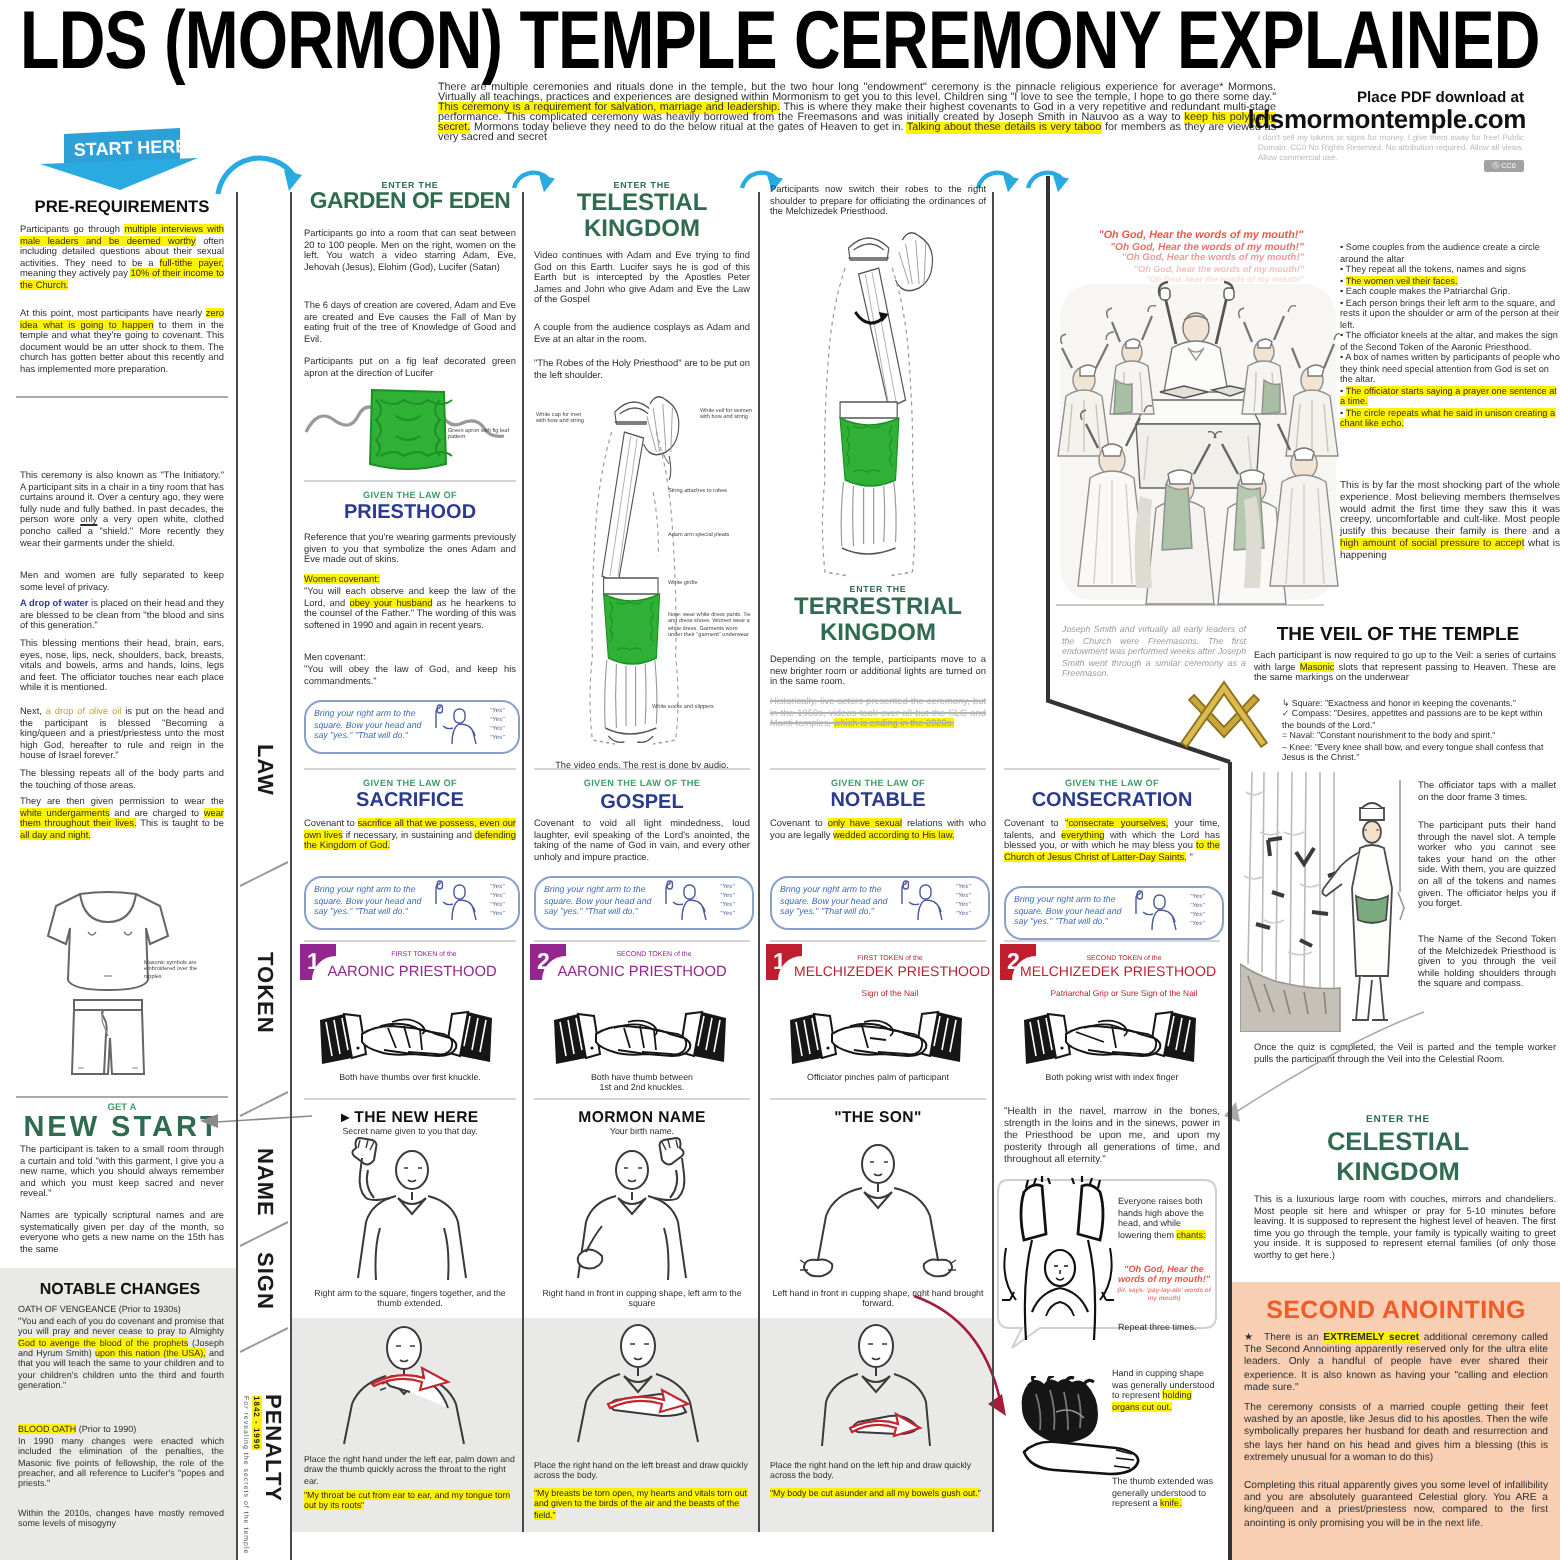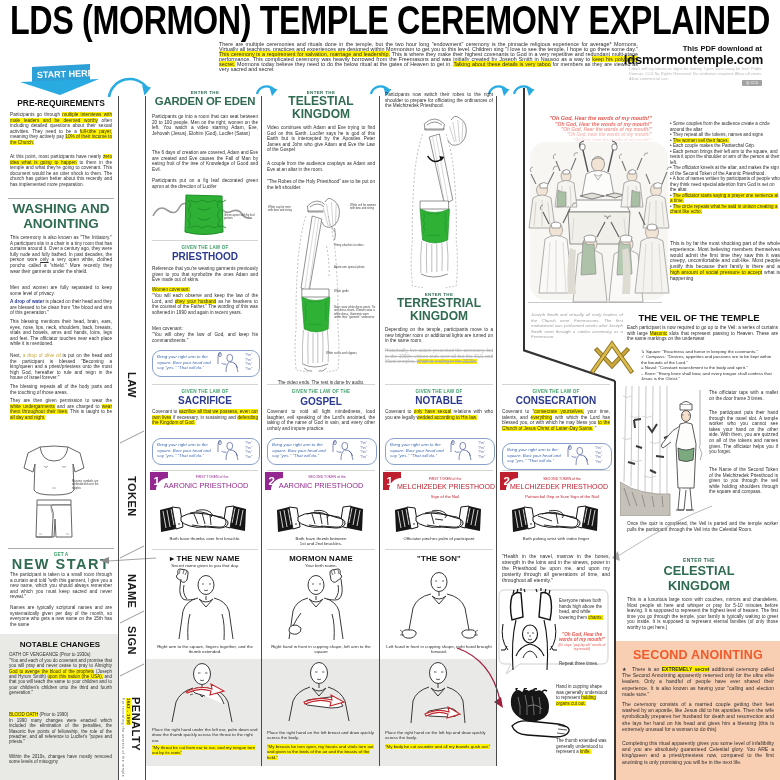--- a/index.html
+++ b/index.html
@@ -22,21 +22,21 @@
 .redscript{color:#e8574f;font-style:italic;font-weight:bold;text-align:center}
 .namehead{position:absolute;text-align:center;font-weight:bold;font-size:7.8px;color:#111;letter-spacing:.2px}
 </style></head>
 <body>
 <div id="page">
 
 <div class="abs" id="title" style="left:10px;top:-3px;font-size:41px;font-weight:bold;color:#000;white-space:nowrap;letter-spacing:-0.5px;transform:scaleX(0.788);transform-origin:left top">LDS (MORMON) TEMPLE CEREMONY EXPLAINED</div>
 
 <div class="abs j" style="left:219px;top:42px;width:419px;font-size:5.4px;line-height:5.0px;color:#2e2e2e">There are multiple ceremonies and rituals done in the temple, but the two hour long "endowment" ceremony is the pinnacle religious experience for average* Mormons. Virtually all teachings, practices and experiences are designed within Mormonism to get you to this level. Children sing "I love to see the temple, I hope to go there some day." <span class="hl">This ceremony is a requirement for salvation, marriage and leadership.</span> This is where they make their highest covenants to God in a very repetitive and redundant multi-stage performance. This complicated ceremony was heavily borrowed from the Freemasons and was initially created by Joseph Smith in Nauvoo as a way to <span class="hl">keep his polygamy secret.</span> Mormons today believe they need to do the below ritual at the gates of Heaven to get in. <span class="hl">Talking about these details is very taboo</span> for members as they are viewed as very sacred and secret</div>
 
-<div class="abs" style="left:640px;top:44px;width:122px;text-align:right;font-weight:bold;font-size:7.6px;color:#111">This PDF download at</div>
+<div class="abs" style="left:640px;top:44px;width:122px;text-align:right;font-weight:bold;font-size:7.6px;color:#111">Place PDF download at</div>
 <div class="abs" style="left:620px;top:52px;width:143px;text-align:right;font-weight:bold;font-size:13px;color:#111;letter-spacing:-.2px">ldsmormontemple.com</div>
 <div class="abs j" style="left:629px;top:66px;width:133px;font-size:4px;line-height:5px;color:#b9b9b9">I don't sell my tokens or signs for money. I give them away for free! Public Domain. CC0 No Rights Reserved. No attribution required. Allow all views. Allow commercial use.</div>
 <div class="abs" style="left:742px;top:80px;width:20px;height:6px;background:#a2a2a2;border-radius:1px;color:#fff;font-size:3.6px;text-align:center;line-height:6px">Ⓢ CC0</div>
 
 <svg class="abs" style="left:18px;top:58px" width="85" height="38" viewBox="0 0 85 38">
   <path d="M14 9 L72 6 L72 22 L14 25 Z" fill="#2da0d8"></path>
   <path d="M2 24 L81 21 L42 37 Z" fill="#29abe2"></path>
   <text x="19" y="20" font-size="9" font-weight="bold" fill="#fff" transform="rotate(-2 19 20)">START HERE</text>
 </svg>
 
@@ -80,21 +80,20 @@
 <div class="raillab" style="left:138px;top:574px;font-size:11px">NAME</div>
 <div class="raillab" style="left:138px;top:626px;font-size:11px">SIGN</div>
 <div class="raillab" style="left:142px;top:697px;font-size:11px">PENALTY</div>
 <div class="raillab" style="left:125px;top:698px;font-size:3.5px;font-weight:normal;color:#555">For revealing the secrets of the temple</div>
 <div class="raillab" style="left:131px;top:698px;font-size:4px"><span class="hl">1842 - 1990</span></div>
 
 <div class="abs" style="left:8px;top:98px;width:106px;font-size:8.4px;font-weight:bold;color:#111;text-align:center">PRE-REQUIREMENTS</div>
 <div class="abs t j" style="left:10px;top:112px;width:102px">Participants go through <span class="hl">multiple interviews with male leaders and be deemed worthy</span> often including detailed questions about their sexual activities. They need to be a <span class="hl">full-tithe payer,</span> meaning they actively pay <span class="hl">10% of their income to the Church.</span></div>
 <div class="abs t j" style="left:10px;top:154px;width:102px">At this point, most participants have nearly <span class="hl">zero idea what is going to happen</span> to them in the temple and what they're going to covenant. This document would be an utter shock to them. The church has gotten better about this recently and has implemented more preparation.</div>
 <div class="hline" style="left:8px;top:198px;width:106px;background:#aaa"></div>
-<div class="abs gh" style="left:4px;top:202px;width:114px;font-size:13.5px;line-height:14.5px">WASHING AND ANOINTING</div>
 <div class="abs t j" style="left:10px;top:235px;width:102px">This ceremony is also known as "The Initiatory." A participant sits in a chair in a tiny room that has curtains around it. Over a century ago, they were fully nude and fully bathed. In past decades, the person wore <u>only</u> a very open white, clothed poncho called a "shield." More recently they wear their garments under the shield.</div>
 <div class="abs t j" style="left:10px;top:285px;width:102px">Men and women are fully separated to keep some level of privacy.</div>
 <div class="abs t j" style="left:10px;top:299px;width:102px"><b style="color:#2b3a90">A drop of water</b> is placed on their head and they are blessed to be clean from "the blood and sins of this generation."</div>
 <div class="abs t j" style="left:10px;top:319px;width:102px">This blessing mentions their head, brain, ears, eyes, nose, lips, neck, shoulders, back, breasts, vitals and bowels, arms and hands, loins, legs and feet. The officiator touches near each place while it is mentioned.</div>
 <div class="abs t j" style="left:10px;top:353px;width:102px">Next, <span style="color:#c8a438">a drop of olive oil</span> is put on the head and the participant is blessed "Becoming a king/queen and a priest/priestess unto the most high God, hereafter to rule and reign in the house of Israel forever."</div>
 <div class="abs t j" style="left:10px;top:384px;width:102px">The blessing repeats all of the body parts and the touching of those areas.</div>
 <div class="abs t j" style="left:10px;top:398px;width:102px">They are then given permission to wear the <span class="hl">white undergarments</span> and are charged to <span class="hl">wear them throughout their lives.</span> This is taught to be <span class="hl">all day and night.</span></div>
 <svg class="abs" style="left:16px;top:444px" width="80" height="102" viewBox="0 0 80 102">
   <path d="M24 3 Q38 1 52 3 L64 9 L68 24 L59 28 L57 20 L58 46 Q56 51 38 51 Q20 51 18 46 L19 20 L17 28 L8 24 L12 9 Z" fill="#fff" stroke="#666" stroke-width="1"></path>
   <path d="M24 3 Q26 17 38 17 Q50 17 52 3" fill="none" stroke="#666" stroke-width="1"></path>
@@ -399,21 +398,21 @@
 <div class="abs cap" style="left:385px;top:536px;width:108px">Officiator pinches palm of participant</div>
 <div class="abs cap" style="left:502px;top:536px;width:108px">Both poking wrist with index finger</div>
 
 <div class="hline" style="left:152px;top:549px;width:106px"></div>
 <div class="hline" style="left:267px;top:549px;width:108px"></div>
 <div class="hline" style="left:385px;top:549px;width:108px"></div>
 <svg class="abs" style="left:100px;top:556px" width="56" height="8" viewBox="0 0 56 8">
       <line x1="8" y1="5" x2="56" y2="2" stroke="#8a8a8a" stroke-width=".8"></line>
       <path d="M9 8 L0 4.5 L9 1 Z" fill="#8a8a8a"></path>
     </svg>
-<div class="namehead" style="left:152px;top:554px;width:106px">▸ THE NEW NAME</div>
+<div class="namehead" style="left:152px;top:554px;width:106px">▸ THE NEW HERE</div>
 <div class="abs cap" style="left:152px;top:563px;width:106px">Secret name given to you that day.</div>
 <div class="namehead" style="left:267px;top:554px;width:108px">MORMON NAME</div>
 <div class="abs cap" style="left:267px;top:563px;width:108px">Your birth name.</div>
 <div class="namehead" style="left:385px;top:554px;width:108px">"THE SON"</div>
 
 <svg class="abs" style="left:158px;top:568px" width="94" height="74" viewBox="0 0 94 74">
  <g fill="none" stroke="#3a3a3a" stroke-width="1">
   <path d="M20 6 q-1 -5 2 -5 l6 1 q3 1 2 4 l-1 6 q-3 4 -6 1 l-4 -3 q-2 -2 1 -4 z" fill="#fff"></path>
   <path d="M22 2 l-1 4 M26 2 l-1 4 M29 3 l-2 4" stroke-width=".7"></path>
   <ellipse cx="48" cy="17" rx="8" ry="9.5" fill="#fff"></ellipse>

